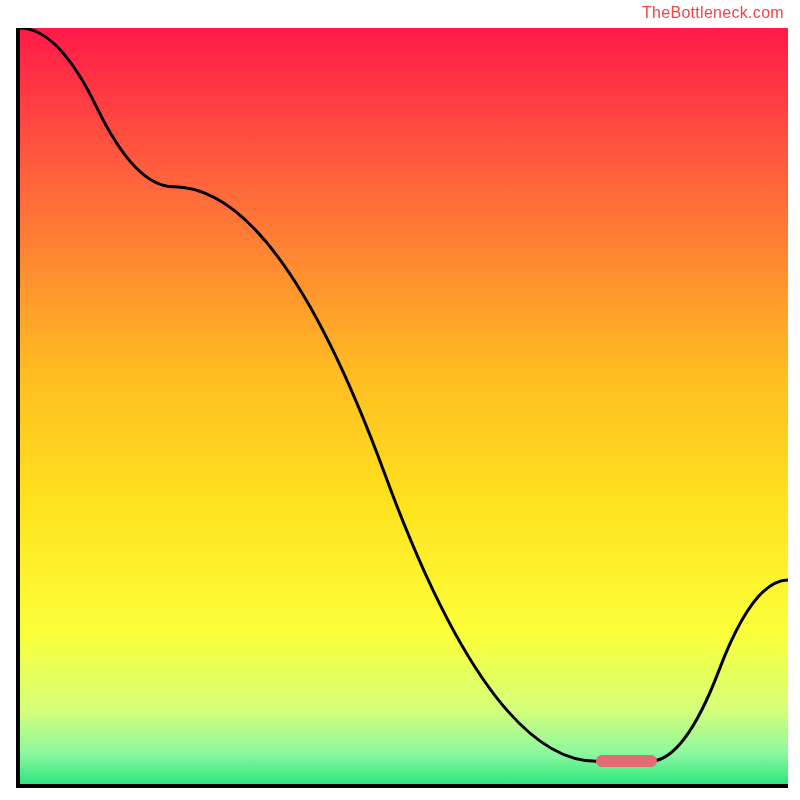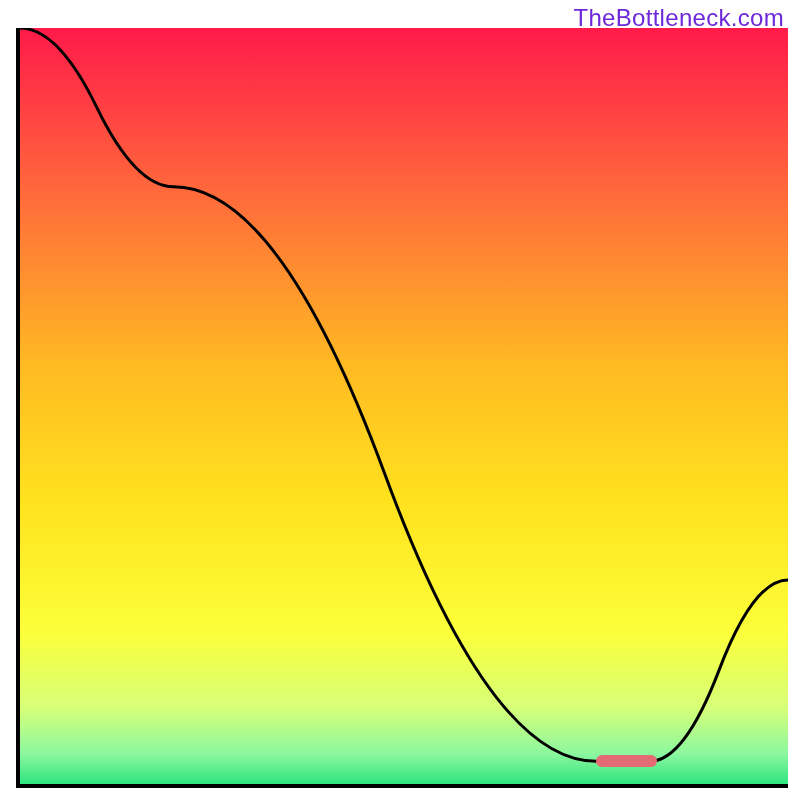--- a/index.html
+++ b/index.html
@@ -18,22 +18,22 @@
     top: 0;
     width: 800px;
     height: 800px;
     box-sizing: border-box;
   }
 
   .watermark {
     position: absolute;
     top: 4px;
     right: 16px;
-    color: #6d28d9;
-    font-size: 24px;
+    color: #ef4444;
+    font-size: 16px;
     font-weight: 400;
     letter-spacing: 0.3px;
   }
 
   .plot {
     position: absolute;
     left: 16px;
     top: 28px;
     width: 768px;
     height: 756px;

